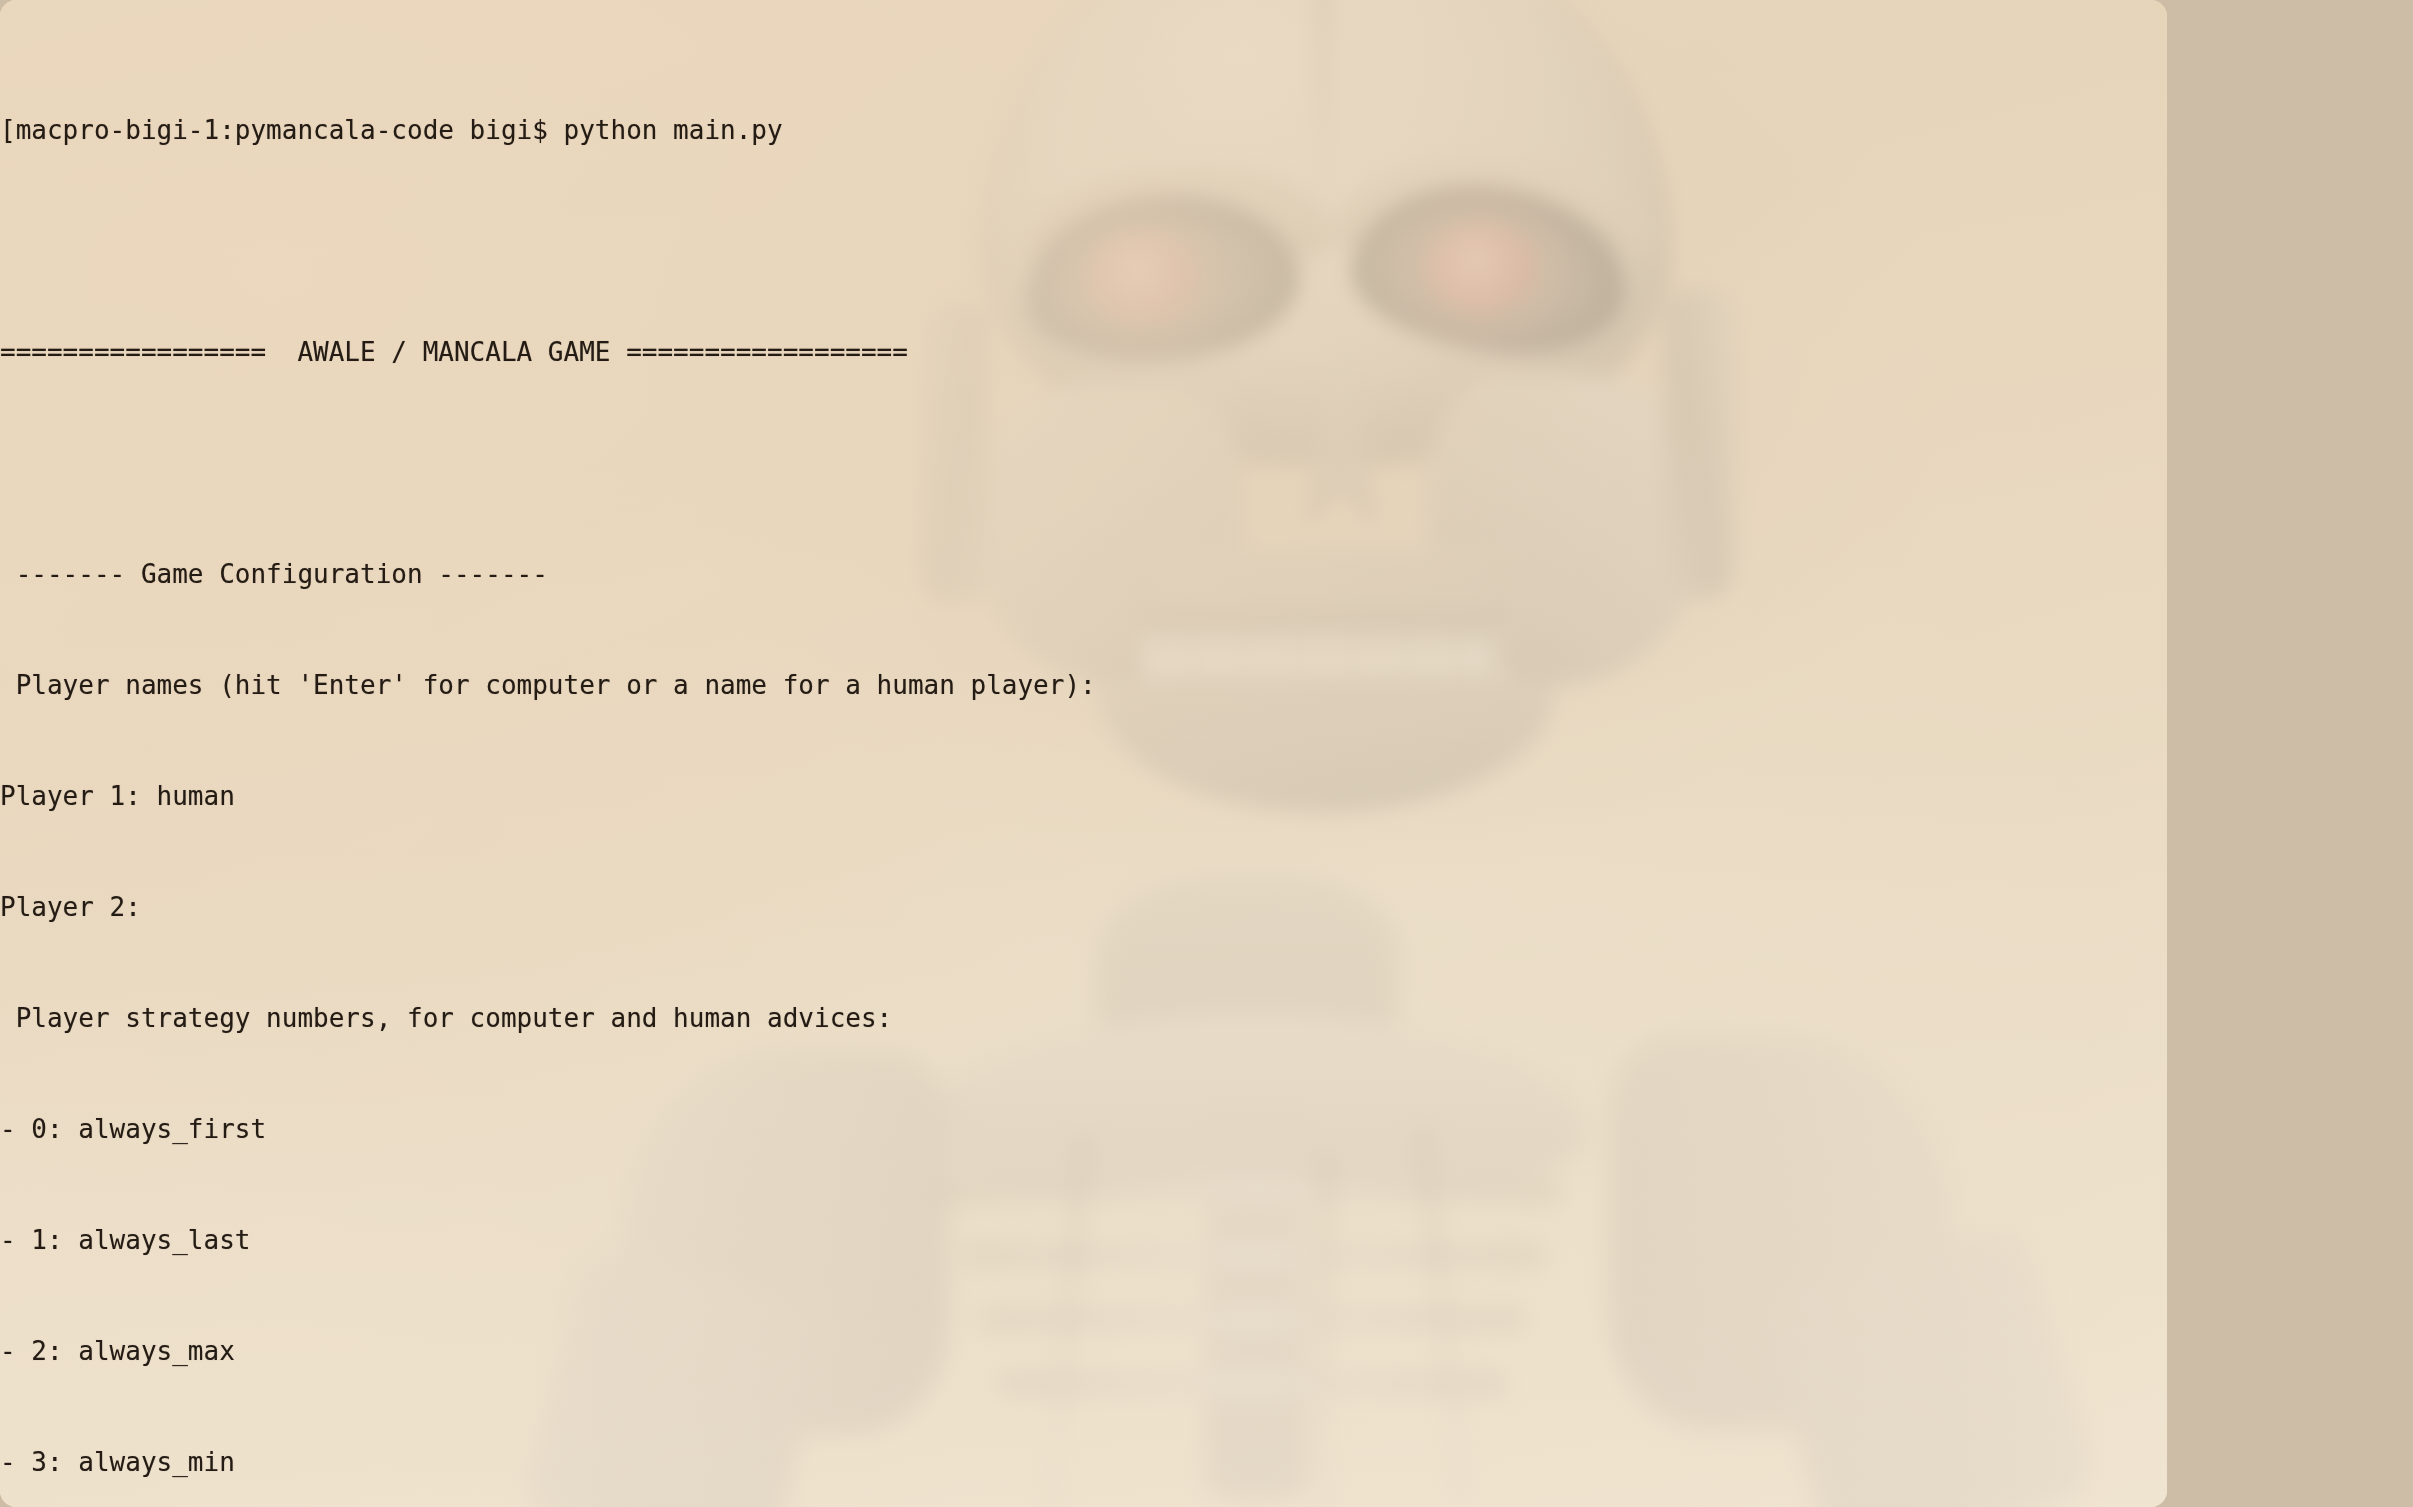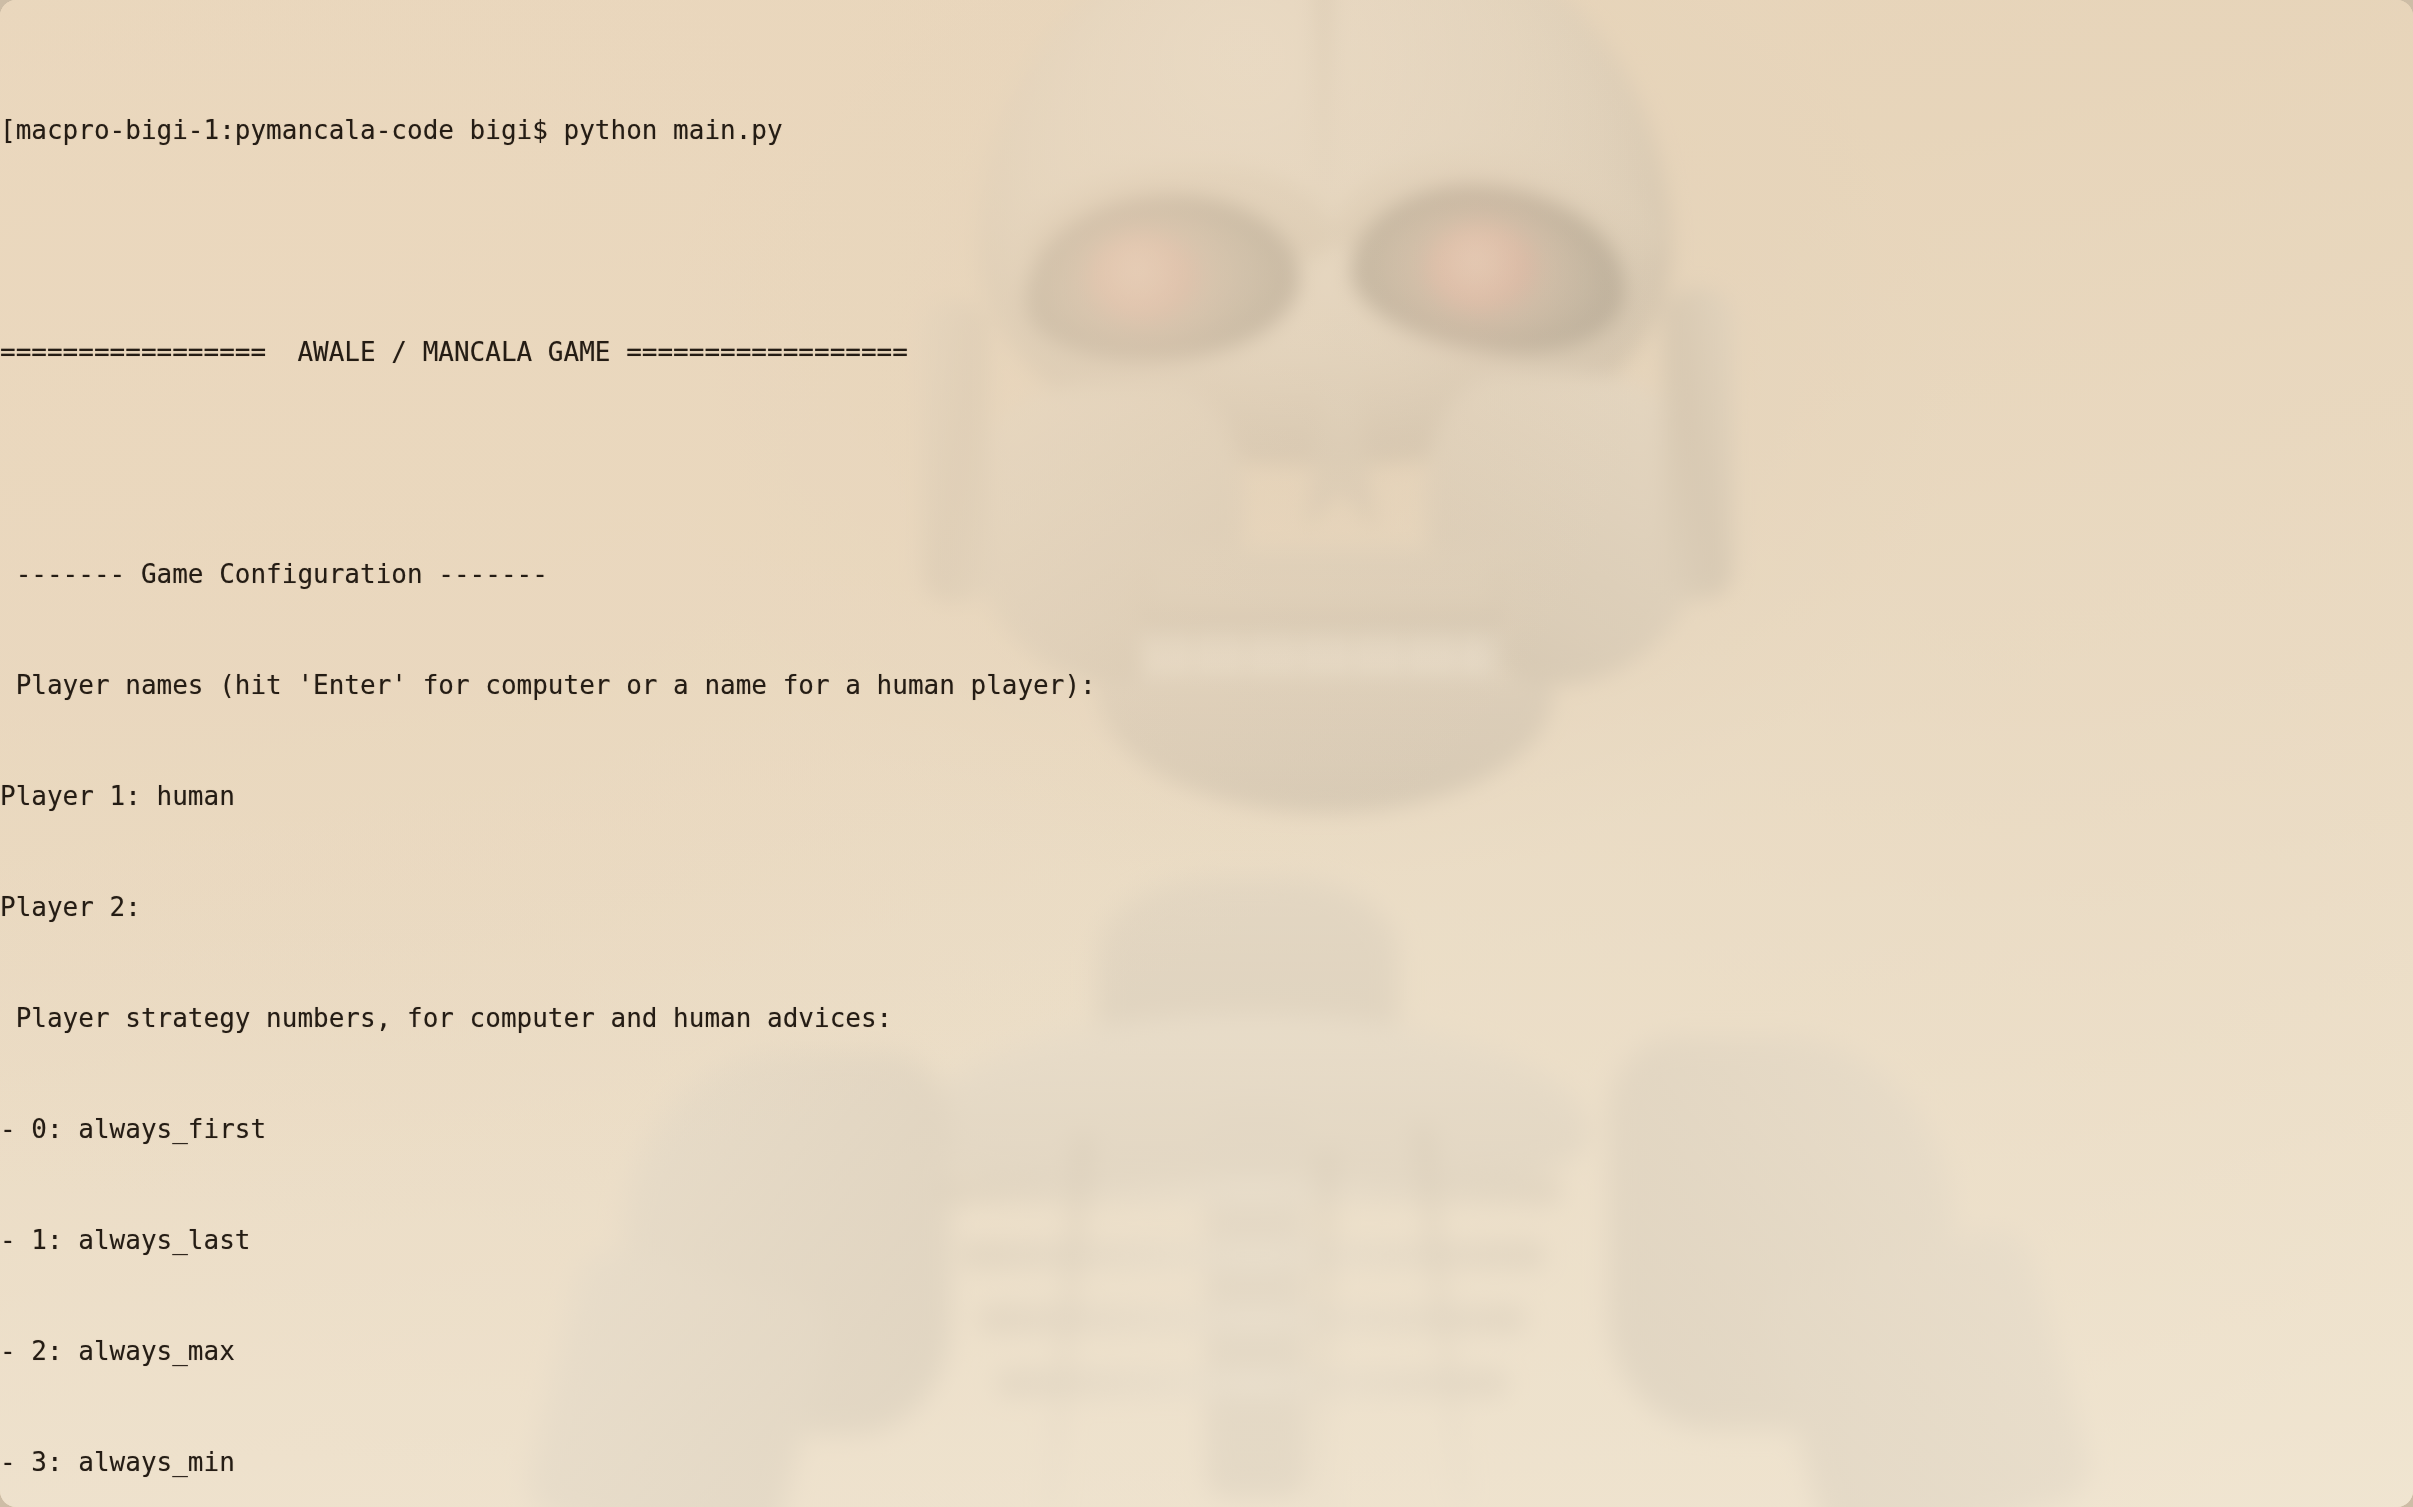--- a/index.html
+++ b/index.html
@@ -8,21 +8,21 @@
   html, body {
     width: 2413px;
     height: 1507px;
     overflow: hidden;
     background: #cdbda6;
   }
 
   
   #terminal-window {
     position: relative;
-    width: 2413px;
+    width: 2167px;
     height: 1507px;
     border-radius: 16.4px;
     overflow: hidden;
     background: #e9d8bf;
   }
 
   
   #bg-layer {
     position: absolute;
     inset: 0;

